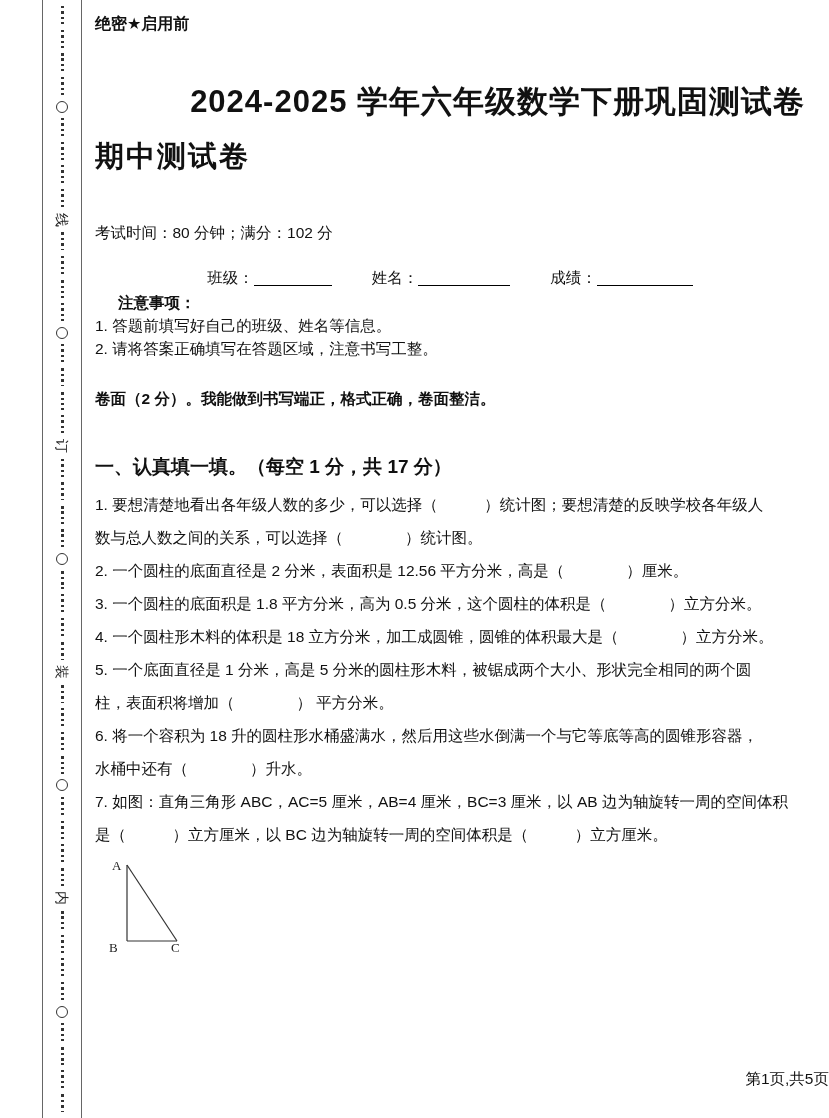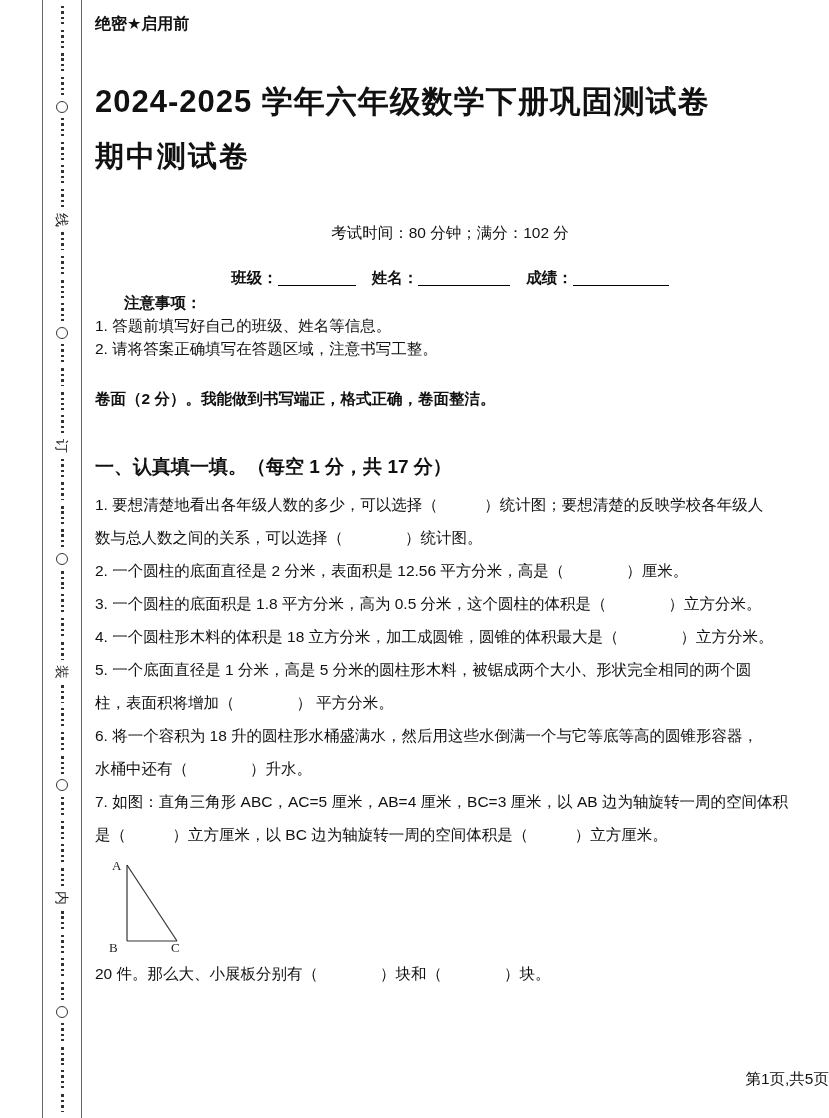--- a/index.html
+++ b/index.html
@@ -20,27 +20,27 @@
     background:repeating-linear-gradient(to bottom,#333 0 2.5px,transparent 2.5px 5.5px);
   }
   .ring{width:12px;height:12px;border:1.3px solid #333;border-radius:50%;box-sizing:border-box;background:#fff;}
   .bchar{font-size:14px;color:#222;transform:rotate(90deg);line-height:1;}
   
   .content{
     position:absolute;top:0;left:82px;right:0;bottom:0;
     padding:0 24px 0 13px;box-sizing:border-box;
   }
   .secret{margin-top:14px;font-weight:bold;font-size:16px;}
-  .title1{margin-top:46px;text-align:left;font-size:31px;font-weight:bold;letter-spacing:1px;}
+  .title1{margin-top:46px;text-align:right;font-size:31px;font-weight:bold;letter-spacing:1px;}
   .title2{margin-top:14px;text-align:left;font-size:29px;font-weight:bold;letter-spacing:2px;}
-  .exam-info{margin-top:46px;text-align:center;font-size:15.5px;}
-  .fields{margin-top:24px;display:flex;justify-content:center;gap:16px;font-size:15.5px;font-weight:bold;align-items:flex-end;}
+  .exam-info{margin-top:46px;text-align:left;font-size:15.5px;}
+  .fields{margin-top:24px;display:flex;justify-content:center;gap:40px;font-size:15.5px;font-weight:normal;align-items:flex-end;}
   .uline{display:inline-block;height:14px;border-bottom:1.5px solid #000;vertical-align:-3px;}
   .u1{width:78px;} .u2{width:92px;} .u3{width:96px;}
-  .notice-h{margin-top:4px;margin-left:29px;font-weight:bold;font-size:15.5px;}
+  .notice-h{margin-top:4px;margin-left:23px;font-weight:bold;font-size:15.5px;}
   .notice-item{margin-top:0;font-size:15.5px;line-height:23px;}
   .juanmian{margin-top:29px;font-weight:bold;font-size:15.5px;}
   .section-h{margin-top:44px;font-weight:bold;font-size:19px;}
   .questions{margin-top:8px;}
   .qline{font-size:15.5px;line-height:33px;white-space:nowrap;}
   .diagram{height:104px;margin:2px 0 0 4px;}
   .diagram svg text{font-family:"Liberation Serif","DejaVu Serif",serif;font-size:13px;fill:#222;}
   .footer{
     position:absolute;left:6px;right:0;bottom:28px;text-align:right;
     font-size:15.5px;color:#111;
@@ -147,18 +147,17 @@
       <svg width="92" height="104" viewBox="0 0 92 104">
         <line x1="28" y1="12" x2="28" y2="88" stroke="#333" stroke-width="1.2"></line>
         <line x1="28" y1="88" x2="78" y2="88" stroke="#333" stroke-width="1.2"></line>
         <line x1="28" y1="12" x2="78" y2="88" stroke="#333" stroke-width="1.2"></line>
         <text x="13" y="17">A</text>
         <text x="10" y="99">B</text>
         <text x="72" y="99">C</text>
       </svg>
     </div>
 
-    <div class="qline">20 件。那么大、小展板分别有（　　　　）块和（　　　　）块。</div>
   </div>
 
 </div>
 
 <div class="footer">第1页,共5页</div>
 
 </body></html>

